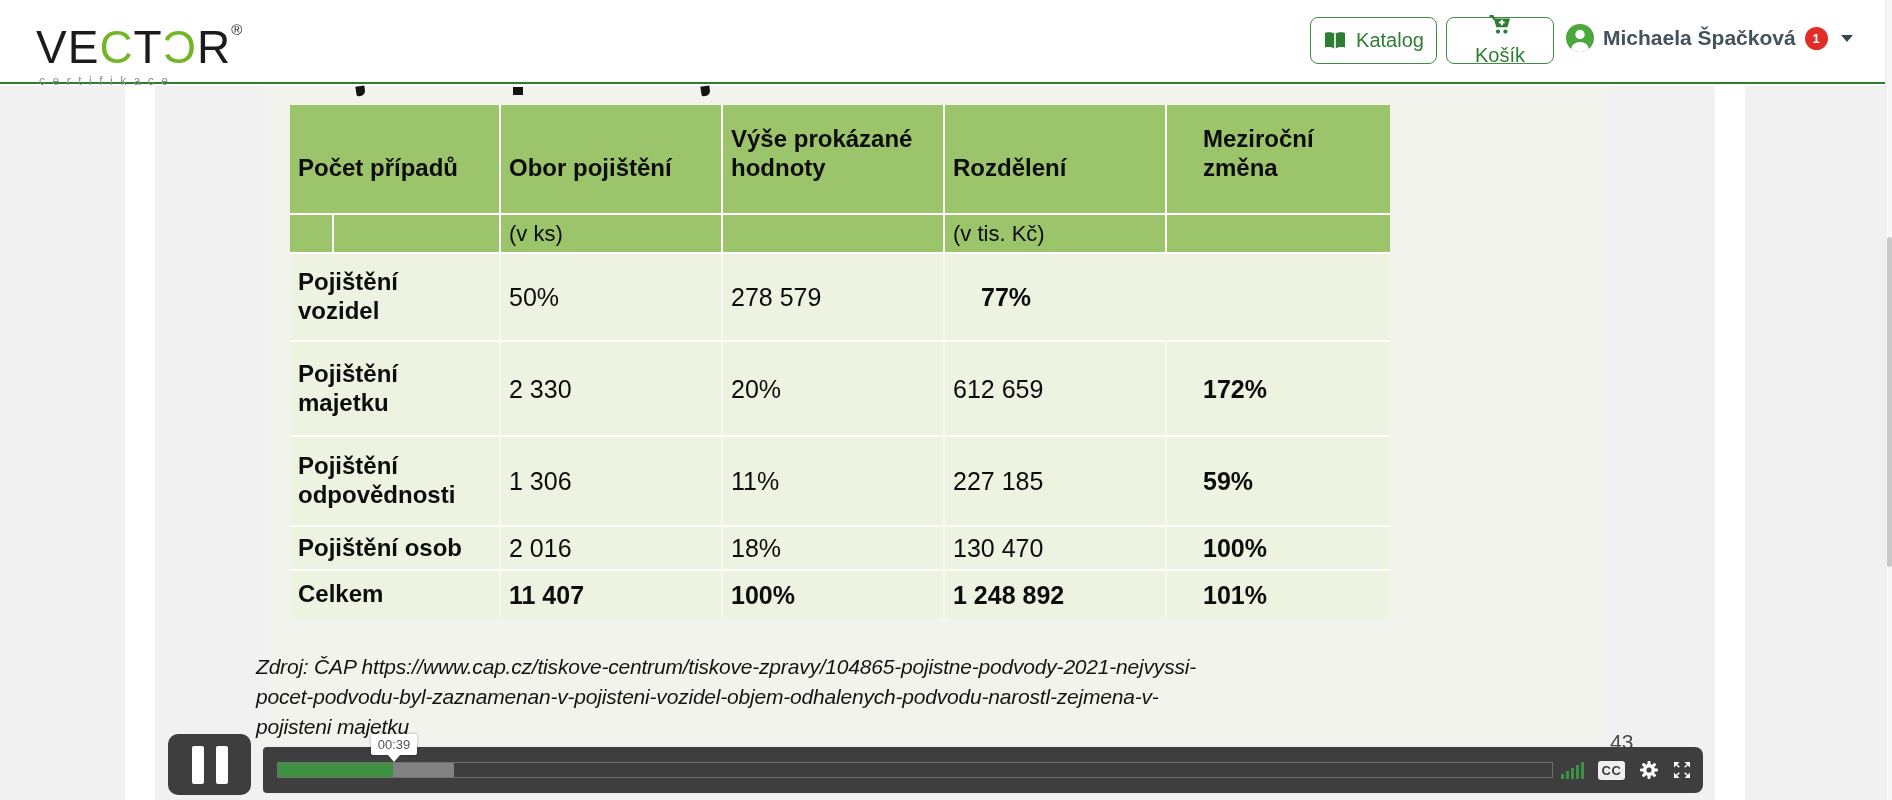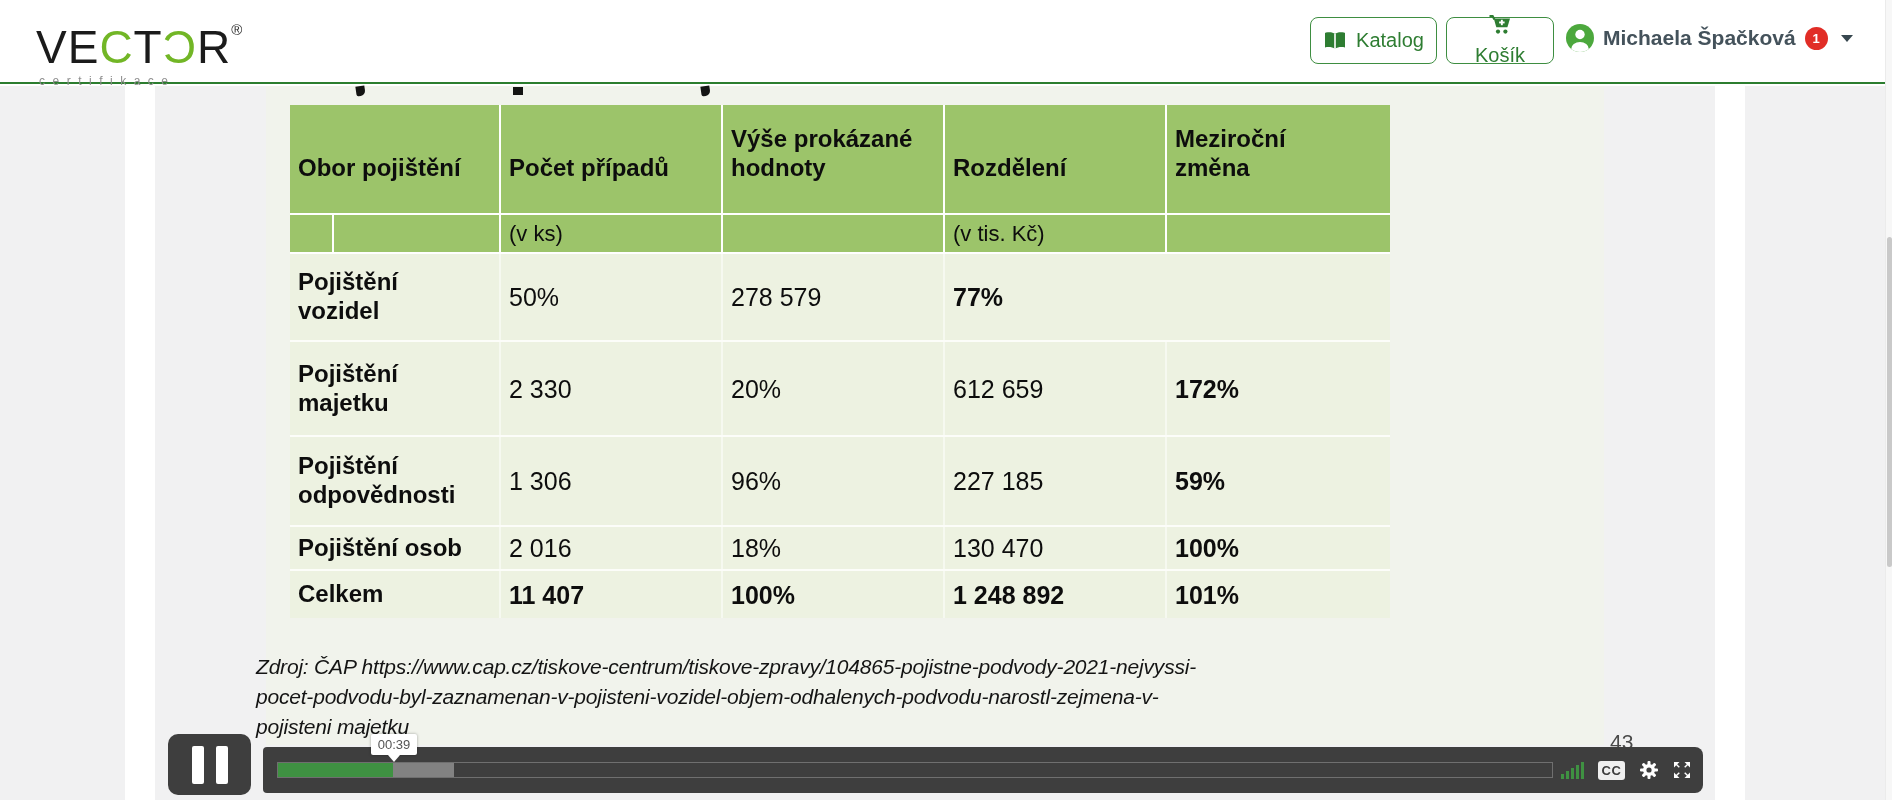--- a/index.html
+++ b/index.html
@@ -54,21 +54,21 @@
   .hdr-row .cell { display:flex; align-items:flex-end; padding:0 6px 30px 8px;
     font-size:24px; font-weight:bold; color:#0d0d0d; line-height:1.2; white-space:pre-line;
     border-right:2px solid #fff; }
   .units-row { background:#9cc46a; height:39px; border-bottom:2px solid #fff; }
   .units-row .cell { display:flex; align-items:center; padding-left:8px; font-size:22px;
     color:#0d0d0d; border-right:2px solid #fff; }
   .data-row { background:#edf2e1; border-bottom:2px solid rgba(255,255,255,0.8); }
   .data-row .cell { display:flex; align-items:center; padding-left:8px; font-size:25px;
     color:#0d0d0d; line-height:1.2; white-space:pre-line;
     border-right:2px solid rgba(255,255,255,0.5); }
-  .cell:last-child { border-right:none !important; }
+  .cell:last-child { border-right:none !important;margin-left:28px; }
   .data-row .obor { font-weight:bold; font-size:24px; }
   .data-row .zmena { font-weight:bold; }
   .data-row.total .cell { font-weight:bold; }
 
   #source-citation { position:absolute; left:256px; top:652px; width:1290px;
     font-size:21px; font-style:italic; color:#141414; line-height:30px;
     letter-spacing:-0.2px; z-index:2; }
 
   #slide-page-number { position:absolute; left:1610px; top:730px; font-size:21px;
     color:#4a4a4a; z-index:3; }
@@ -156,22 +156,22 @@
   <div id="scrollbar-thumb"></div>
 </div>
 
 <div class="abs" id="slide"></div>
 <span class="title-frag" style="left:356px; top:86px; width:9px; height:10px; border-radius:0 0 5px 2px; transform:rotate(-8deg);"></span>
 <span class="title-frag" style="left:513px; top:87px; width:10px; height:8px;"></span>
 <span class="title-frag" style="left:701px; top:86px; width:9px; height:10px; border-radius:0 0 5px 2px; transform:rotate(-8deg);"></span>
 
 <div id="insurance-table">
   <div class="t-grid5 hdr-row">
+    <div class="cell">Počet případů</div>
     <div class="cell">Obor pojištění</div>
-    <div class="cell">Počet případů</div>
     <div class="cell">Výše prokázané
 hodnoty</div>
     <div class="cell">Rozdělení</div>
     <div class="cell">Meziroční
 změna</div>
   </div>
   <div class="t-grid6 units-row">
     <div class="cell"></div>
     <div class="cell"></div>
     <div class="cell">(v ks)</div>
@@ -192,21 +192,21 @@
 majetku</div>
     <div class="cell pocet">2 330</div>
     <div class="cell rozdeleni">20%</div>
     <div class="cell vyse">612 659</div>
     <div class="cell zmena">172%</div>
   </div>
   <div class="t-grid5 data-row" style="height:90px;">
     <div class="cell obor">Pojištění
 odpovědnosti</div>
     <div class="cell pocet">1 306</div>
-    <div class="cell rozdeleni">96%</div>
+    <div class="cell rozdeleni">11%</div>
     <div class="cell vyse">227 185</div>
     <div class="cell zmena">59%</div>
   </div>
   <div class="t-grid5 data-row" style="height:44px;">
     <div class="cell obor">Pojištění osob</div>
     <div class="cell pocet">2 016</div>
     <div class="cell rozdeleni">18%</div>
     <div class="cell vyse">130 470</div>
     <div class="cell zmena">100%</div>
   </div>

